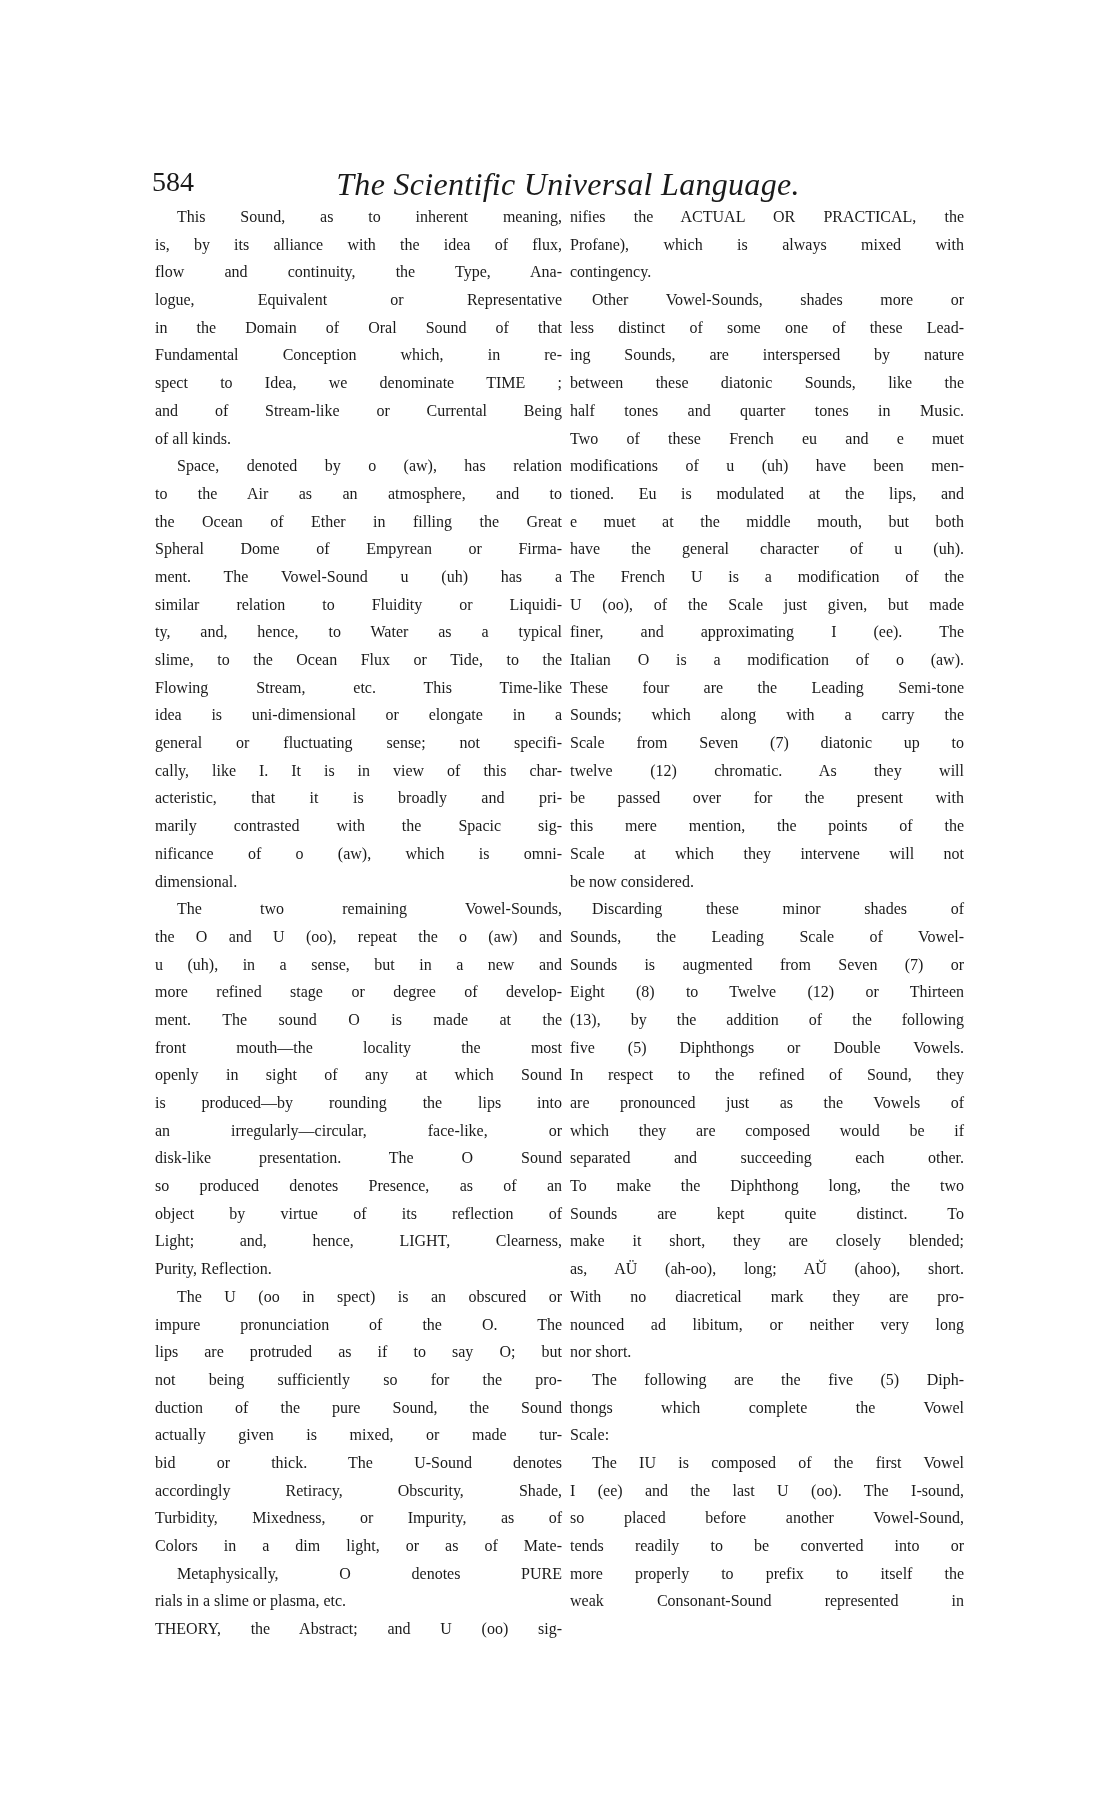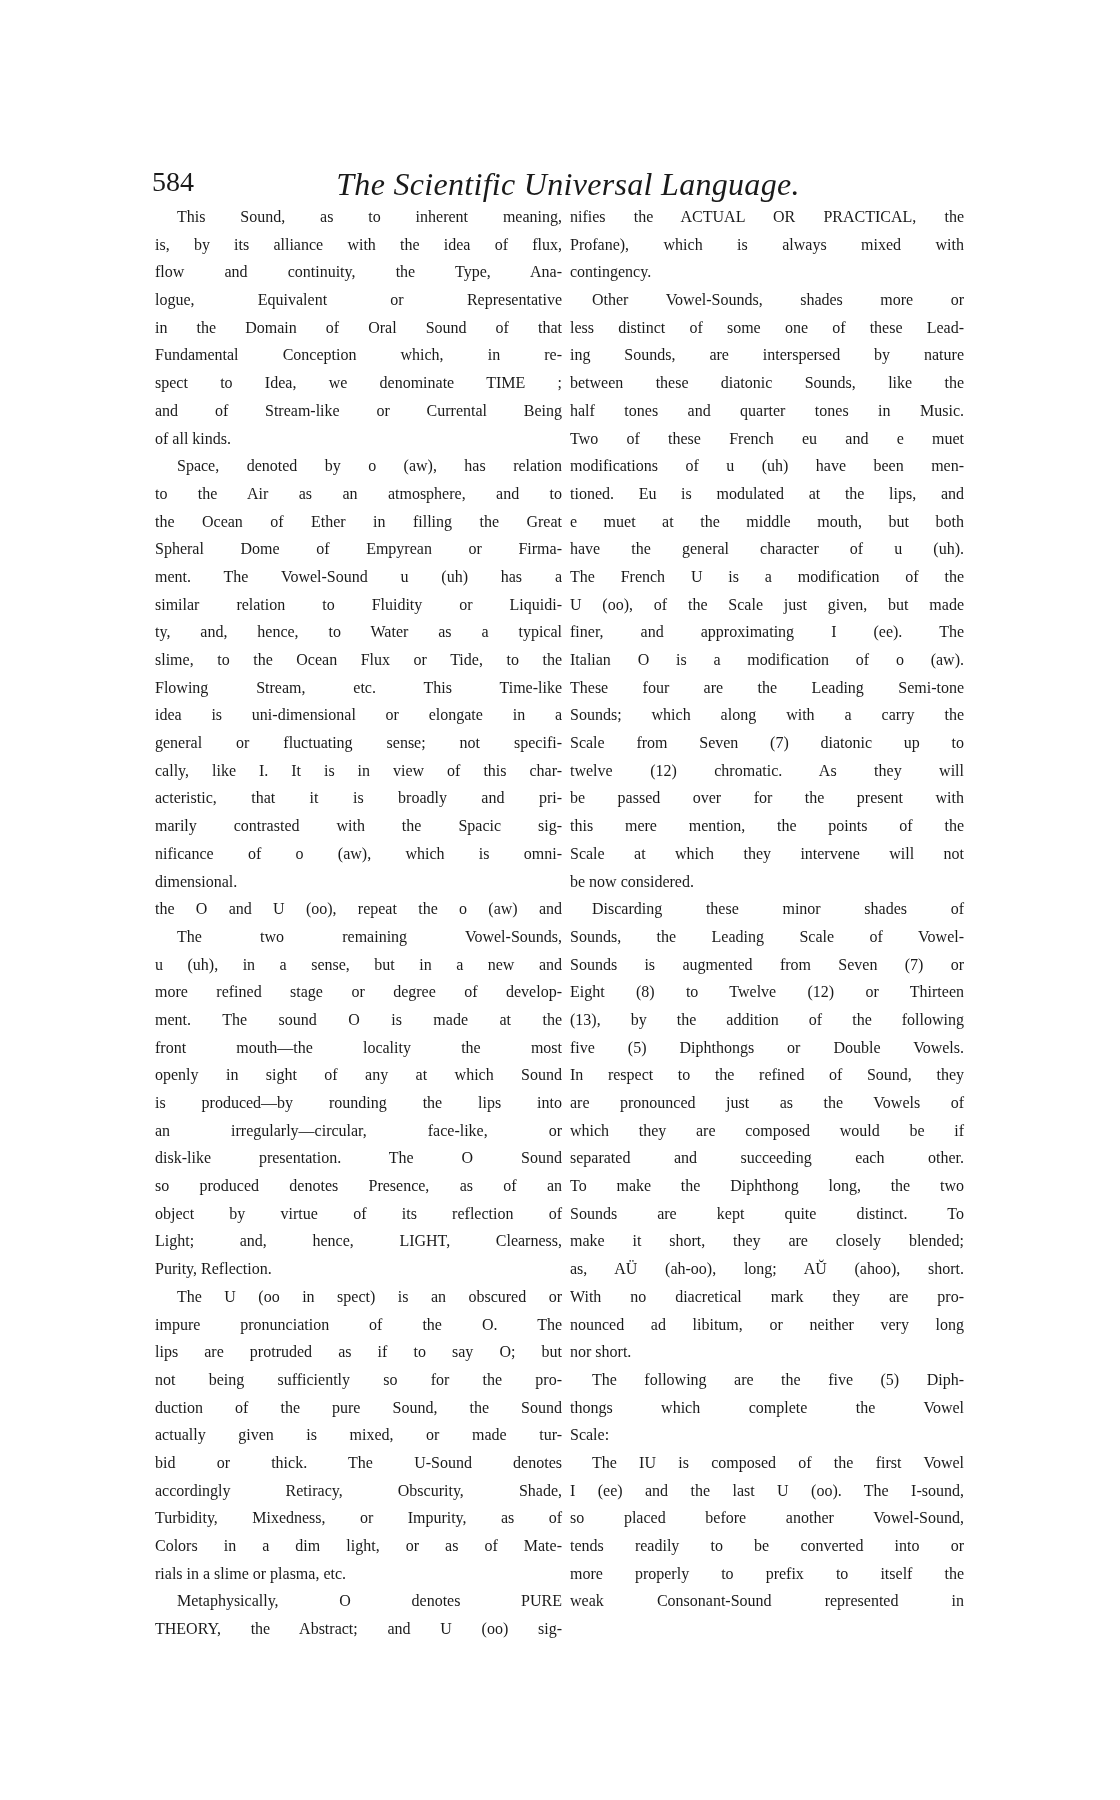--- a/index.html
+++ b/index.html
@@ -45,22 +45,22 @@
     <span class="line">ty, and, hence, to Water as a typical</span>
     <span class="line">slime, to the Ocean Flux or Tide, to the</span>
     <span class="line">Flowing Stream, etc. This Time-like</span>
     <span class="line">idea is uni-dimensional or elongate in a</span>
     <span class="line">general or fluctuating sense; not specifi-</span>
     <span class="line">cally, like I. It is in view of this char-</span>
     <span class="line">acteristic, that it is broadly and pri-</span>
     <span class="line">marily contrasted with the Spacic sig-</span>
     <span class="line">nificance of o (aw), which is omni-</span>
     <span class="line last">dimensional.</span>
+    <span class="line indent">The two remaining Vowel-Sounds,</span>
     <span class="line">the O and U (oo), repeat the o (aw) and</span>
-    <span class="line indent">The two remaining Vowel-Sounds,</span>
     <span class="line">u (uh), in a sense, but in a new and</span>
     <span class="line">more refined stage or degree of develop-</span>
     <span class="line">ment. The sound O is made at the</span>
     <span class="line">front mouth—the locality the most</span>
     <span class="line">openly in sight of any at which Sound</span>
     <span class="line">is produced—by rounding the lips into</span>
     <span class="line">an irregularly—circular, face-like, or</span>
     <span class="line">disk-like presentation. The O Sound</span>
     <span class="line">so produced denotes Presence, as of an</span>
     <span class="line">object by virtue of its reflection of</span>
@@ -69,22 +69,22 @@
     <span class="line indent">The U (oo in spect) is an obscured or</span>
     <span class="line">impure pronunciation of the O. The</span>
     <span class="line">lips are protruded as if to say O; but</span>
     <span class="line">not being sufficiently so for the pro-</span>
     <span class="line">duction of the pure Sound, the Sound</span>
     <span class="line">actually given is mixed, or made tur-</span>
     <span class="line">bid or thick. The U-Sound denotes</span>
     <span class="line">accordingly Retiracy, Obscurity, Shade,</span>
     <span class="line">Turbidity, Mixedness, or Impurity, as of</span>
     <span class="line">Colors in a dim light, or as of Mate-</span>
+    <span class="line indent">Metaphysically, O denotes PURE</span>
     <span class="line last">rials in a slime or plasma, etc.</span>
-    <span class="line indent">Metaphysically, O denotes PURE</span>
     <span class="line">THEORY, the Abstract; and U (oo) sig-</span>
   </div>
 <div class="col col-right" id="col-right">
     <span class="line">nifies the ACTUAL OR PRACTICAL, the</span>
     <span class="line">Profane), which is always mixed with</span>
     <span class="line last">contingency.</span>
     <span class="line indent">Other Vowel-Sounds, shades more or</span>
     <span class="line">less distinct of some one of these Lead-</span>
     <span class="line">ing Sounds, are interspersed by nature</span>
     <span class="line">between these diatonic Sounds, like the</span>

